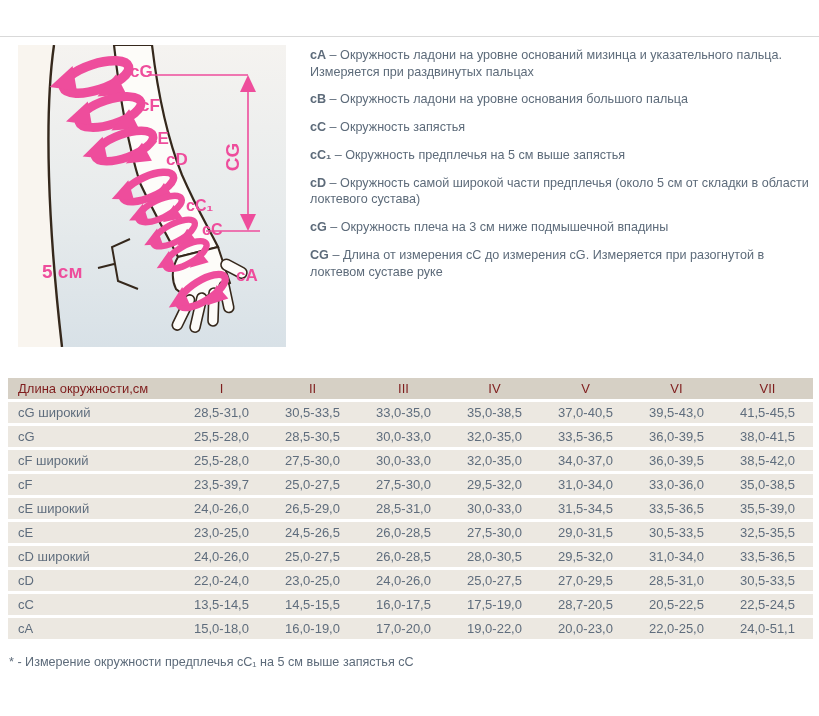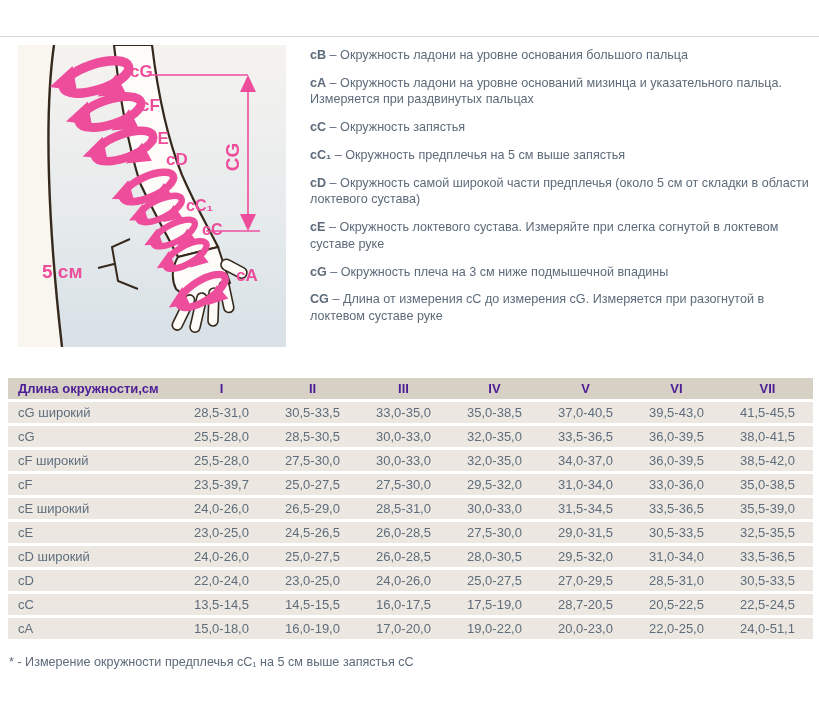--- a/index.html
+++ b/index.html
@@ -42,22 +42,22 @@
   }
   table.size-table th, table.size-table td {
     height: 21px;
     padding: 1px 2px;
     text-align: center;
     vertical-align: middle;
     font-weight: normal;
   }
   table.size-table thead th {
     background: #d6d0c5;
-    color: #4c1d95;
-    font-weight: bold;
+    color: #7f1d1d;
+    font-weight: normal;
   }
   table.size-table td { background: #ece8e1; }
   table.size-table th:first-child,
   table.size-table td:first-child {
     width: 168px;
     text-align: left;
     padding-left: 10px;
   }
   .footnotes { margin: 13px 0 0 9px; font-size: 12.6px; }
   .footnotes p { margin-bottom: 0; }
@@ -128,26 +128,25 @@
       <text class="pink-label" font-size="17" x="148" y="120">cD</text>
       <text class="pink-label" font-size="16" x="168" y="166">cC₁</text>
       <text class="pink-label" font-size="16" x="184" y="190">cC</text>
       <text class="pink-label" font-size="17" x="218" y="236">cA</text>
       <text class="pink-label" font-size="19" x="24" y="233">5 см</text>
       <text class="pink-label" font-size="19" text-anchor="middle" transform="translate(221,112) rotate(-90)">CG</text>
     </svg>
   </div>
 
   <div class="definitions">
+      <p class="def"><span class="term">cA</span><span> – Окружность ладони на уровне оснований мизинца и указательного пальца. Измеряется при раздвинутых пальцах</span></p>
       <p class="def"><span class="term">cB</span><span> – Окружность ладони на уровне основания большого пальца</span></p>
-      <p class="def"><span class="term">cA</span><span> – Окружность ладони на уровне оснований мизинца и указательного пальца. Измеряется при раздвинутых пальцах</span></p>
       <p class="def"><span class="term">cC</span><span> – Окружность запястья</span></p>
       <p class="def"><span class="term">cC₁</span><span> – Окружность предплечья на 5 см выше запястья</span></p>
       <p class="def"><span class="term">cD</span><span> – Окружность самой широкой части предплечья (около 5 см от складки в области локтевого сустава)</span></p>
-      <p class="def"><span class="term">cE</span><span> – Окружность локтевого сустава. Измеряйте при слегка согнутой в локтевом суставе руке</span></p>
       <p class="def"><span class="term">cG</span><span> – Окружность плеча на 3 см ниже подмышечной впадины</span></p>
       <p class="def"><span class="term">CG</span><span> – Длина от измерения сС до измерения сG. Измеряется при разогнутой в локтевом суставе руке</span></p>
     </div>
 </div>
 
 <table class="size-table">
   <thead>
     <tr>
         <th>Длина окружности,см</th>
         <th>I</th>

